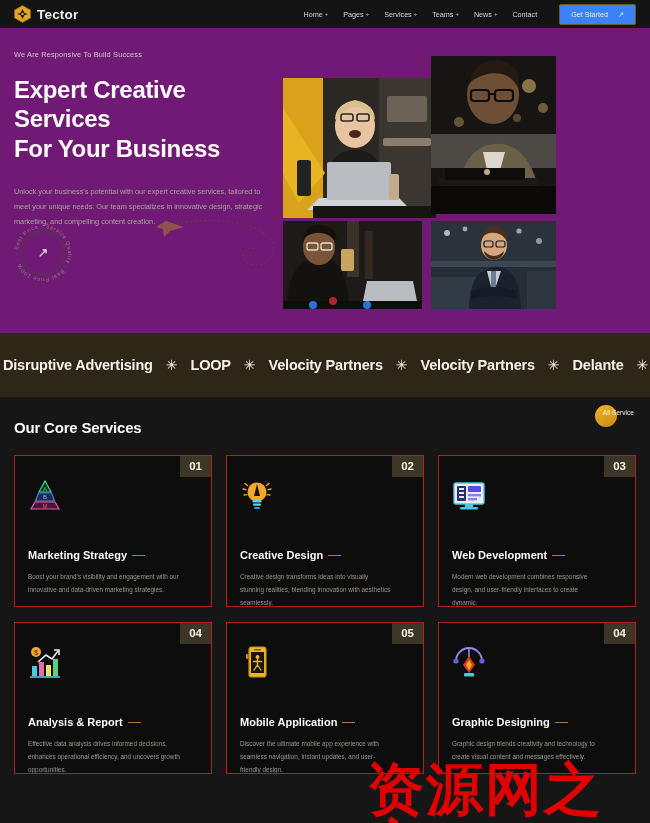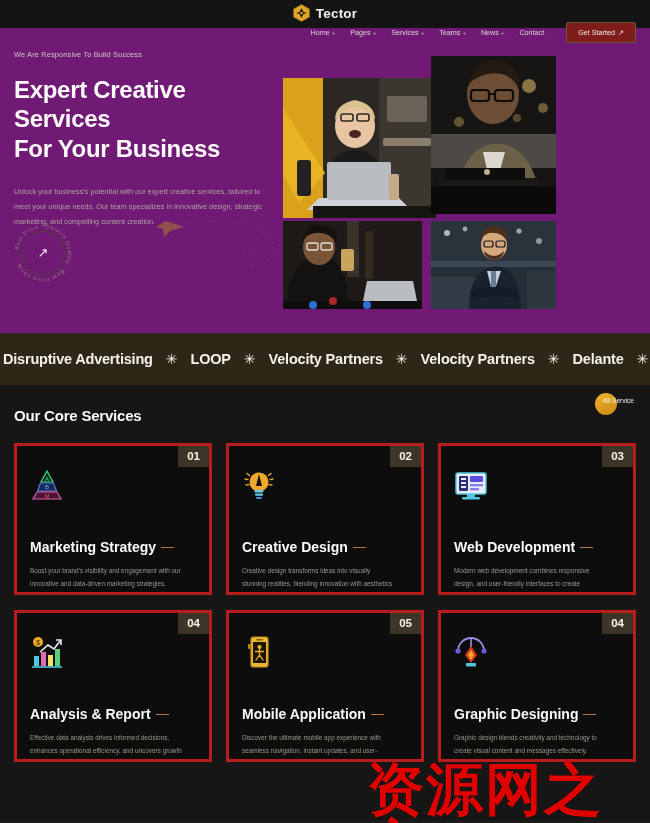--- a/index.html
+++ b/index.html
@@ -13,41 +13,40 @@
 
   
   .header {
     height:28px;
     background:#141414;
     display:flex;
     align-items:center;
     padding:4px 14px;
     position:relative;
     z-index:20;
-    flex-direction:column;
   }
   .logo-wrap { display:flex; align-items:center; gap:6px; }
   .logo-mark { width:17px; height:18px; position:relative; display:block; }
   .logo-text { font-size:13.5px; font-weight:700; color:#f2efe9; letter-spacing:.2px; }
 
   .nav { margin-left:auto; display:flex; align-items:center; gap:15px;text-align:right; }
   .nav-item {
     font-size:7.2px; color:#d9d6d1; white-space:nowrap;
     display:flex; align-items:center; gap:2px; cursor:pointer;
   }
   .nav-plus { font-size:6px; color:#b9b5ad; }
   .cta {
     margin-left:7px;
     border:1px solid #6d5a2c;
     color:#f0ece4;
     font-size:7.2px;
     padding:5px 11px;
     border-radius:2px;
-    background:#7f1d1d;
-    display:flex; align-items:center; gap:3px;
+    background:#3b82f6;
+    display:flex; align-items:center; gap:10px;
     cursor:pointer;
   }
 
   
   .hero { position:relative; height:305px; background:#701a75; overflow:hidden; }
   .hero-left { position:absolute; left:14px; top:22px; width:268px; }
   .eyebrow { font-size:7.4px; color:#cfcbc4; letter-spacing:.15px; margin-bottom:16px; }
   .hero-title {
     font-size:24px; line-height:1.22; font-weight:700; color:#fbfaf8;
     letter-spacing:-.3px;
@@ -77,21 +76,21 @@
   .hero-imgs { position:absolute; left:283px; top:28px; width:356px; height:250px; }
   .himg { position:absolute; overflow:hidden; }
   .himg-1 { left:0;    top:22px;  width:153px; height:140px; }
   .himg-2 { left:148px;top:0;     width:125px; height:158px; }
   .himg-3 { left:0;    top:165px; width:139px; height:88px;  }
   .himg-4 { left:148px;top:165px; width:125px; height:88px;  }
   .himg svg { display:block; width:100%; height:100%; }
 
   
   .marquee {
-    position:relative; height:52px; background:#2e2718;
+    position:relative; height:64px; background:#2e2718;
     display:flex; align-items:center; overflow:hidden;
   }
   .marquee-track { display:flex; align-items:center; gap:0; white-space:nowrap; margin-left:-8px; }
   .mq-item {
     font-size:14.5px; font-weight:600; color:#f4f1ea; letter-spacing:-.2px;
     padding:0 11px; display:inline-flex; align-items:center;
   }
   .mq-star { font-size:14px; color:#f4f1ea; padding:0 2px; }
 
   
@@ -110,33 +109,33 @@
   }
   .view-label { font-size:6.6px; color:#f3f0ea; position:relative; padding-left:8px; white-space:nowrap; }
 
   .grid {
     margin-top:19px;
     display:grid;
     grid-template-columns:repeat(3,1fr);
     gap:15px 14px;
   }
   .card {
-    position:relative; background:#0d0d0d; border:3px solid #b91c1c;
+    position:relative; background:#0d0d0d; border:1px solid #b91c1c;
     height:152px; padding:14px 13px 0 13px; overflow:hidden;
   }
   .card-num {
     position:absolute; right:0; top:0;
     background:#3d3526; color:#f6f3ec;
     font-size:11.5px; font-weight:700;
     padding:4px 9px 5px 9px;
   }
   .card-icon { width:34px; height:34px; margin-top:8px; }
   .card-icon svg { display:block; }
   .card-title {
-    margin-top:37px; font-size:14px; font-weight:700; color:#fbfaf8;
+    margin-top:37px; font-size:11px; font-weight:700; color:#fbfaf8;
     display:flex; align-items:center; gap:5px;
   }
   .title-dash { display:inline-block; width:13px; height:1px; background:#b5773a; }
   .card-desc { margin-top:10px; font-size:6.4px; line-height:2.0; color:#9b968e; width:152px; }
 
   
   .watermark {
     position:absolute; left:367px; top:761px;
     font-size:57px; font-weight:700; color:#e00000;
     letter-spacing:2px; line-height:1; z-index:50; pointer-events:none;

